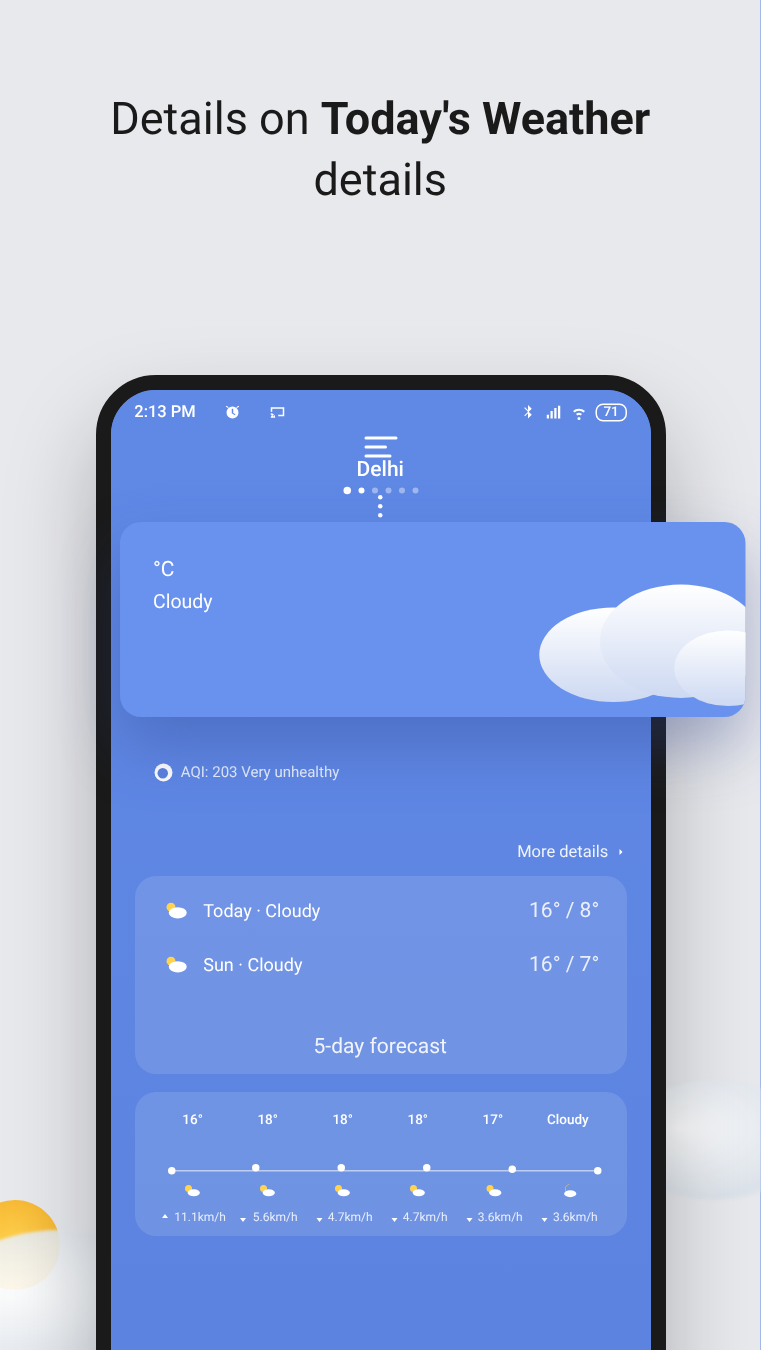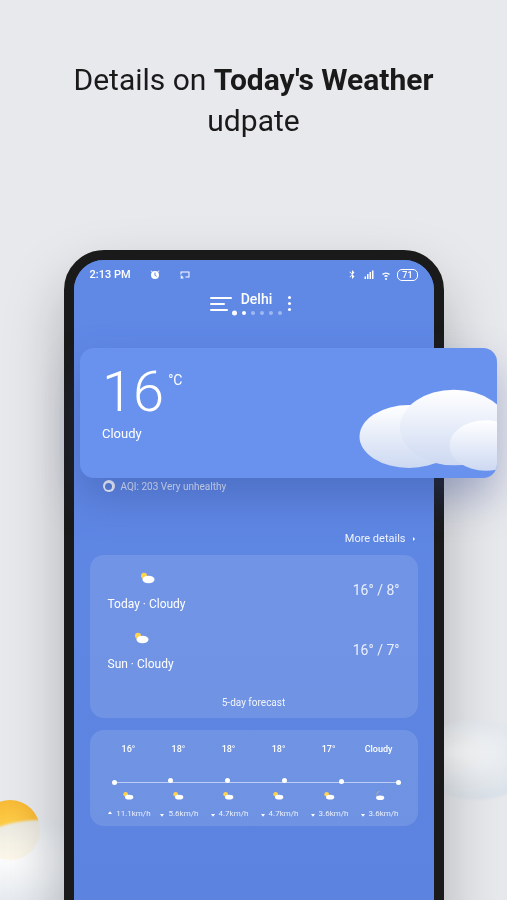--- a/index.html
+++ b/index.html
@@ -57,22 +57,23 @@
 
   .status-bar {
     display: flex; justify-content: space-between; align-items: center;
     padding: 8px 16px 4px;
     font-size: 11px; font-weight: 500;
   }
   .status-bar .right { display: flex; align-items: center; gap: 5px; }
   .status-bar svg { width: 12px; height: 12px; fill: #fff; }
 
   .app-header {
-    display: flex; align-items: center; justify-content: center;
+    display: flex; align-items: center; justify-content: flex-start;
     padding: 6px 18px 14px;
+    flex-direction: column;
   }
   .hamburger { width: 22px; display: flex; flex-direction: column; gap: 4px; cursor: pointer; }
   .hamburger span { height: 2px; background: #fff; border-radius: 1px; }
   .hamburger span:nth-child(2){ width: 70%; }
   .hamburger span:nth-child(3){ width: 85%; }
   .city-block { text-align: center; }
   .city-name { font-size: 14px; font-weight: 500; }
   .page-dots { display: flex; justify-content: center; gap: 5px; margin-top: 4px; }
   .page-dots span { width: 4px; height: 4px; border-radius: 50%; background: rgba(255,255,255,.4); }
   .page-dots span.active { background: #fff; }
@@ -122,24 +123,24 @@
   }
   .more-details svg{ width:8px; height:8px; fill:#fff;}
 
   .forecast-card {
     background: rgba(255,255,255,.12);
     border-radius: 14px;
     padding: 14px 18px 10px;
     display:flex; flex-direction:column; gap: 18px;
   }
   .fc-row { display:flex; align-items:center; justify-content:space-between; font-size:12px; }
-  .fc-row .left { display:flex; align-items:center; gap:10px;flex-direction:column; }
+  .fc-row .left { display:flex; align-items:center; gap:10px; }
   .mini-icon { width:18px; height:18px; }
   .fc-row .temps { color: rgba(255,255,255,.85); font-size:14px;}
-  .five-day { text-align:center; font-size:10px; color:rgba(255,255,255,.9); margin-top:8px; cursor:pointer;}
+  .five-day { text-align:center; font-size:14px; color:rgba(255,255,255,.9); margin-top:20px; cursor:pointer;}
 
   
   .hourly-card {
     margin-top: 12px;
     background: rgba(255,255,255,.12);
     border-radius: 14px;
     padding: 14px 8px 8px;
   }
   .hourly-row { display:flex; justify-content:space-between; padding: 0 6px; }
   .hourly-col { display:flex; flex-direction:column; align-items:center; gap:6px; font-size:9px; color:rgba(255,255,255,.85); width:16.6%; position:relative;}
@@ -153,21 +154,21 @@
   .wind svg{ width:8px; height:8px; fill:#fff;}
 </style>
 </head>
 <body>
 
 <div class="deco-sun"></div>
 <div class="deco-cloud left"></div>
 <div class="deco-cloud right"></div>
 
 <div class="headline">
-  <span class="light">Details on </span><span class="bold">Today's Weather</span><span class="light"> udpate</span>
+  <span class="light">Details on </span><span class="bold">Today's Weather</span><span class="light"> details</span>
 </div>
 
 <div class="phone">
   <div class="phone-screen">
 
     <div class="status-bar">
       <div class="left" style="display:flex; align-items:center; gap:18px;">
         <span>2:13 PM</span>
         <svg viewBox="0 0 24 24">
             <path d="M12 4a8 8 0 108 8 8 8 0 00-8-8zm1 8.6l3 1.8-.8 1.3L11 13V7h2zM4 3l3 2-1 1-3-2zm16 0l1 1-3 2-1-1z"></path>
@@ -371,21 +372,20 @@
             </div>
         </div>
       </div>
 
     </div>
   </div>
 </div>
 
 <div class="hero-card">
   <div class="hero-temp">
-    <span class="num">16</span>
     <span class="unit">°C</span>
   </div>
   <div class="hero-cond">Cloudy</div>
   <div class="hero-cloud">
     <svg viewBox="0 0 200 120">
       <defs>
         <linearGradient id="cg" x1="0" y1="0" x2="0" y2="1">
           <stop offset="0" stop-color="#ffffff"></stop>
           <stop offset="1" stop-color="#cdd9f2"></stop>
         </linearGradient>

